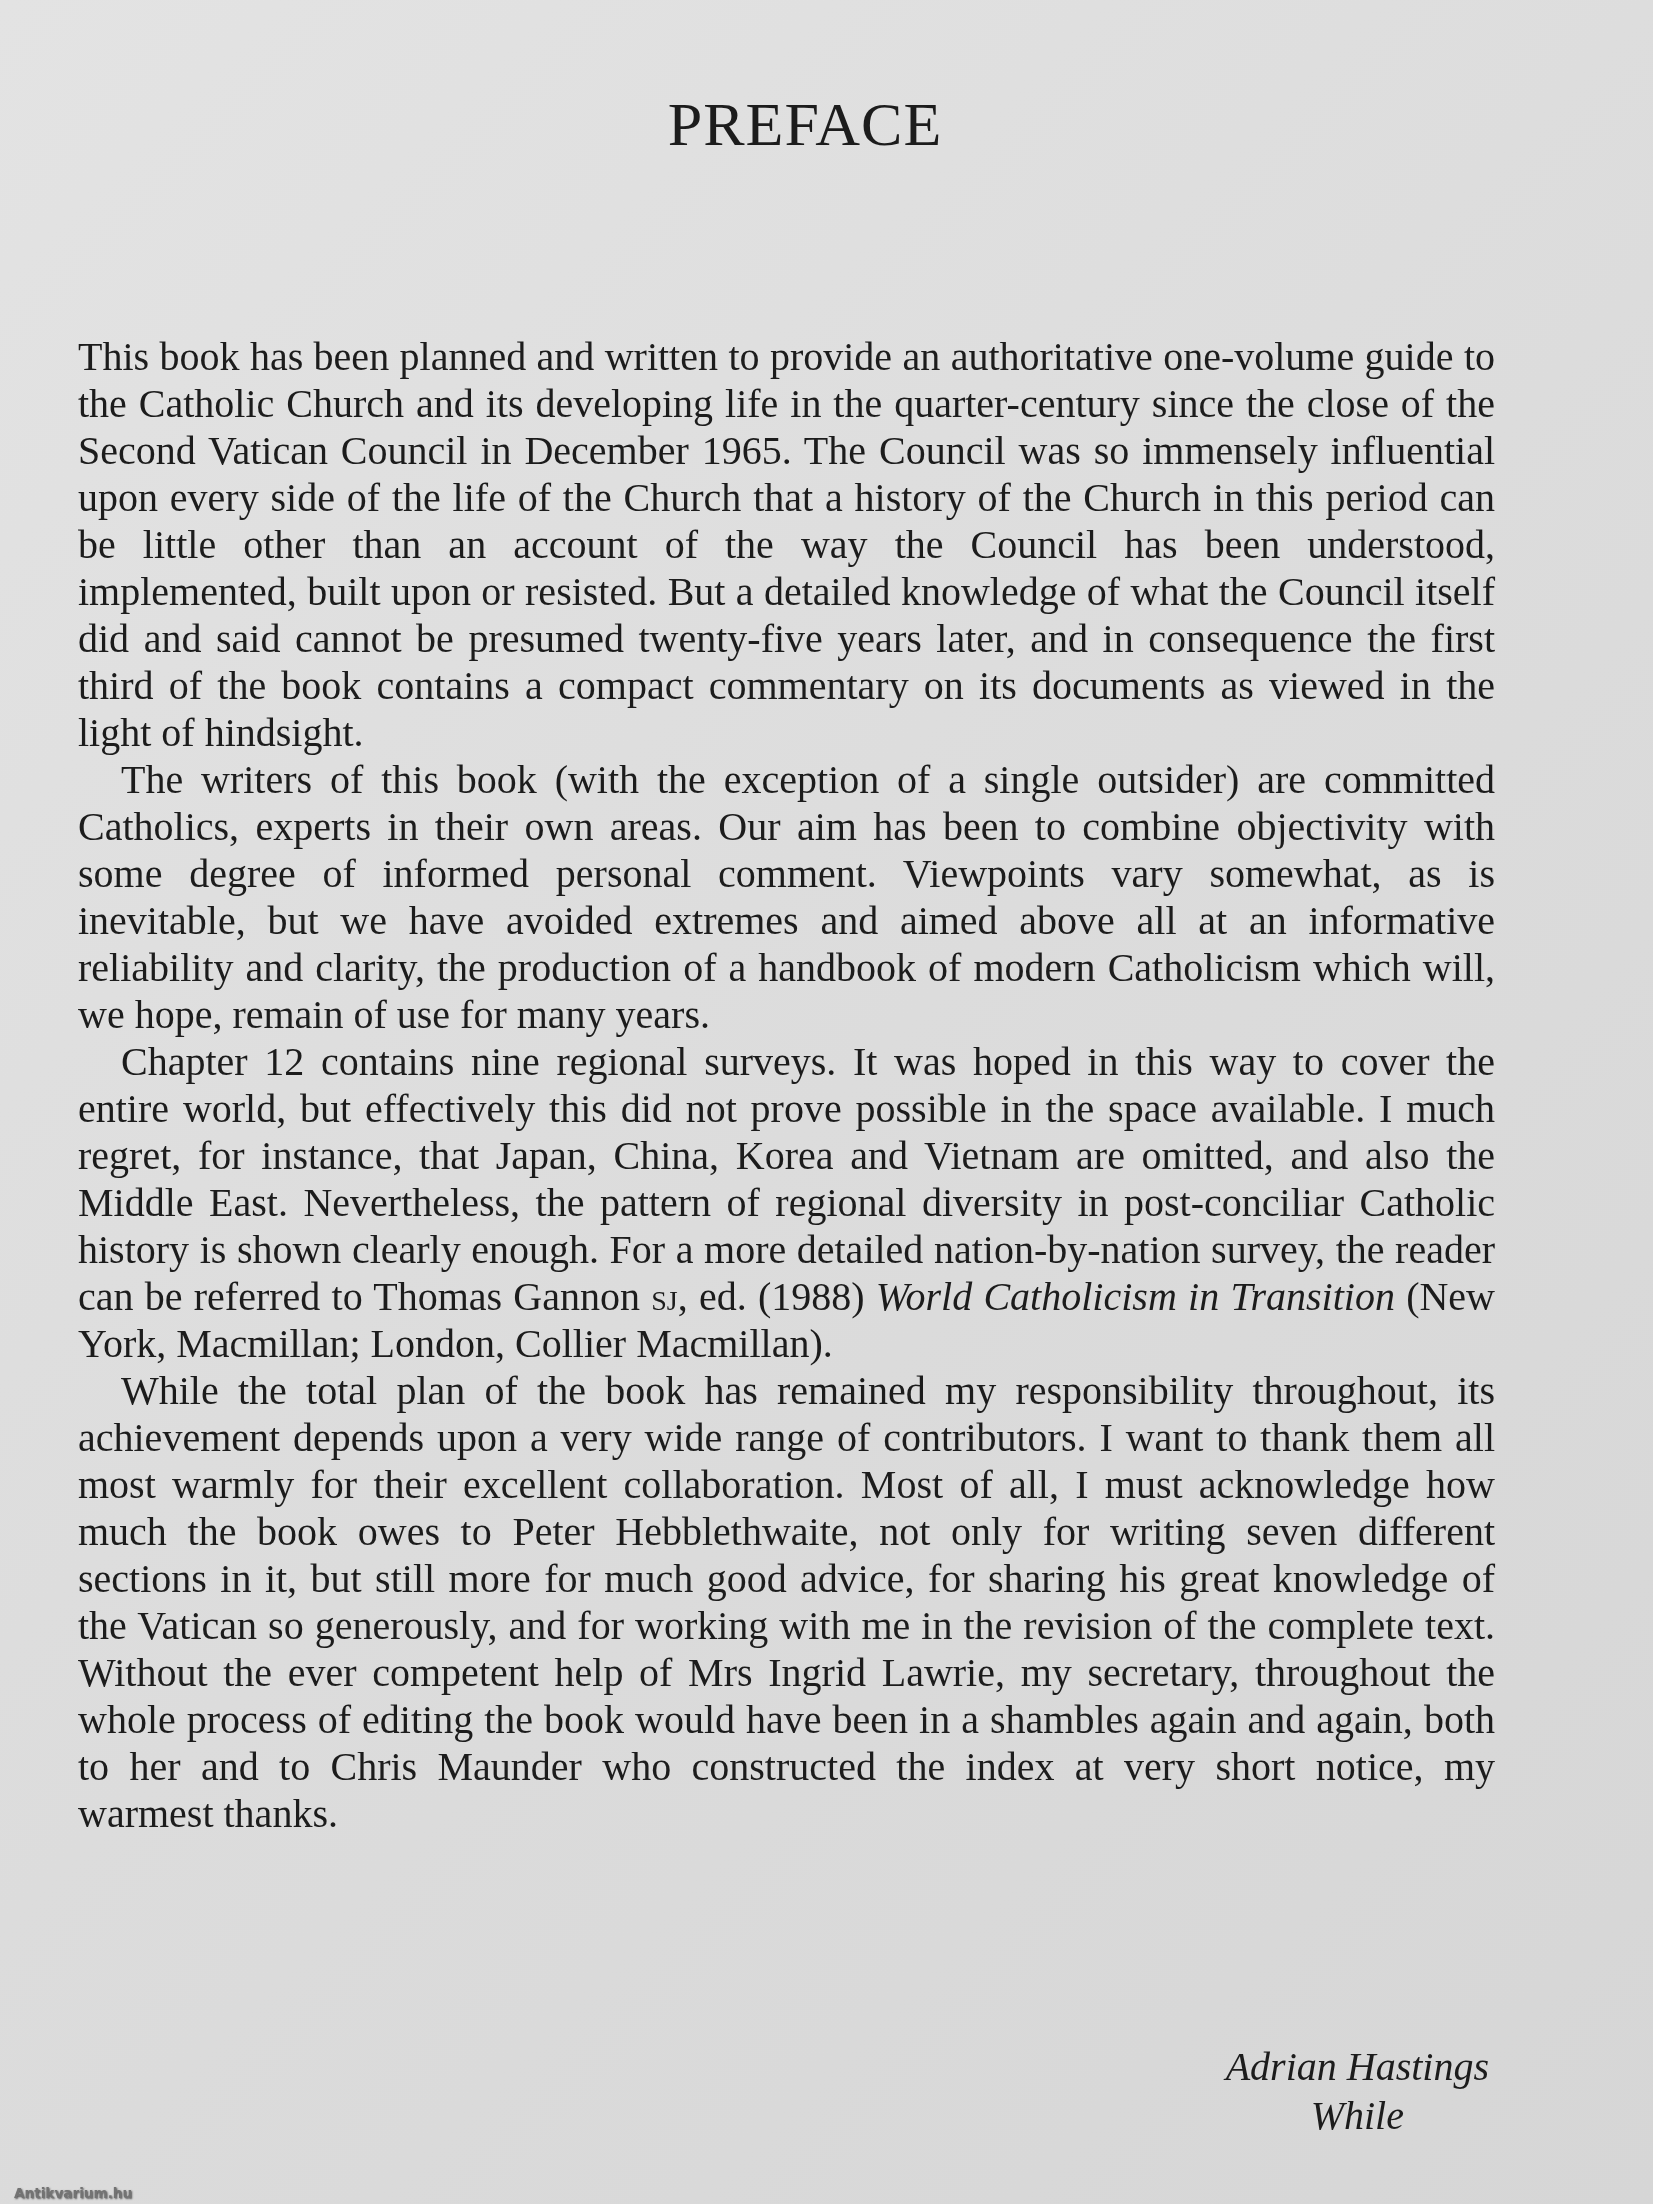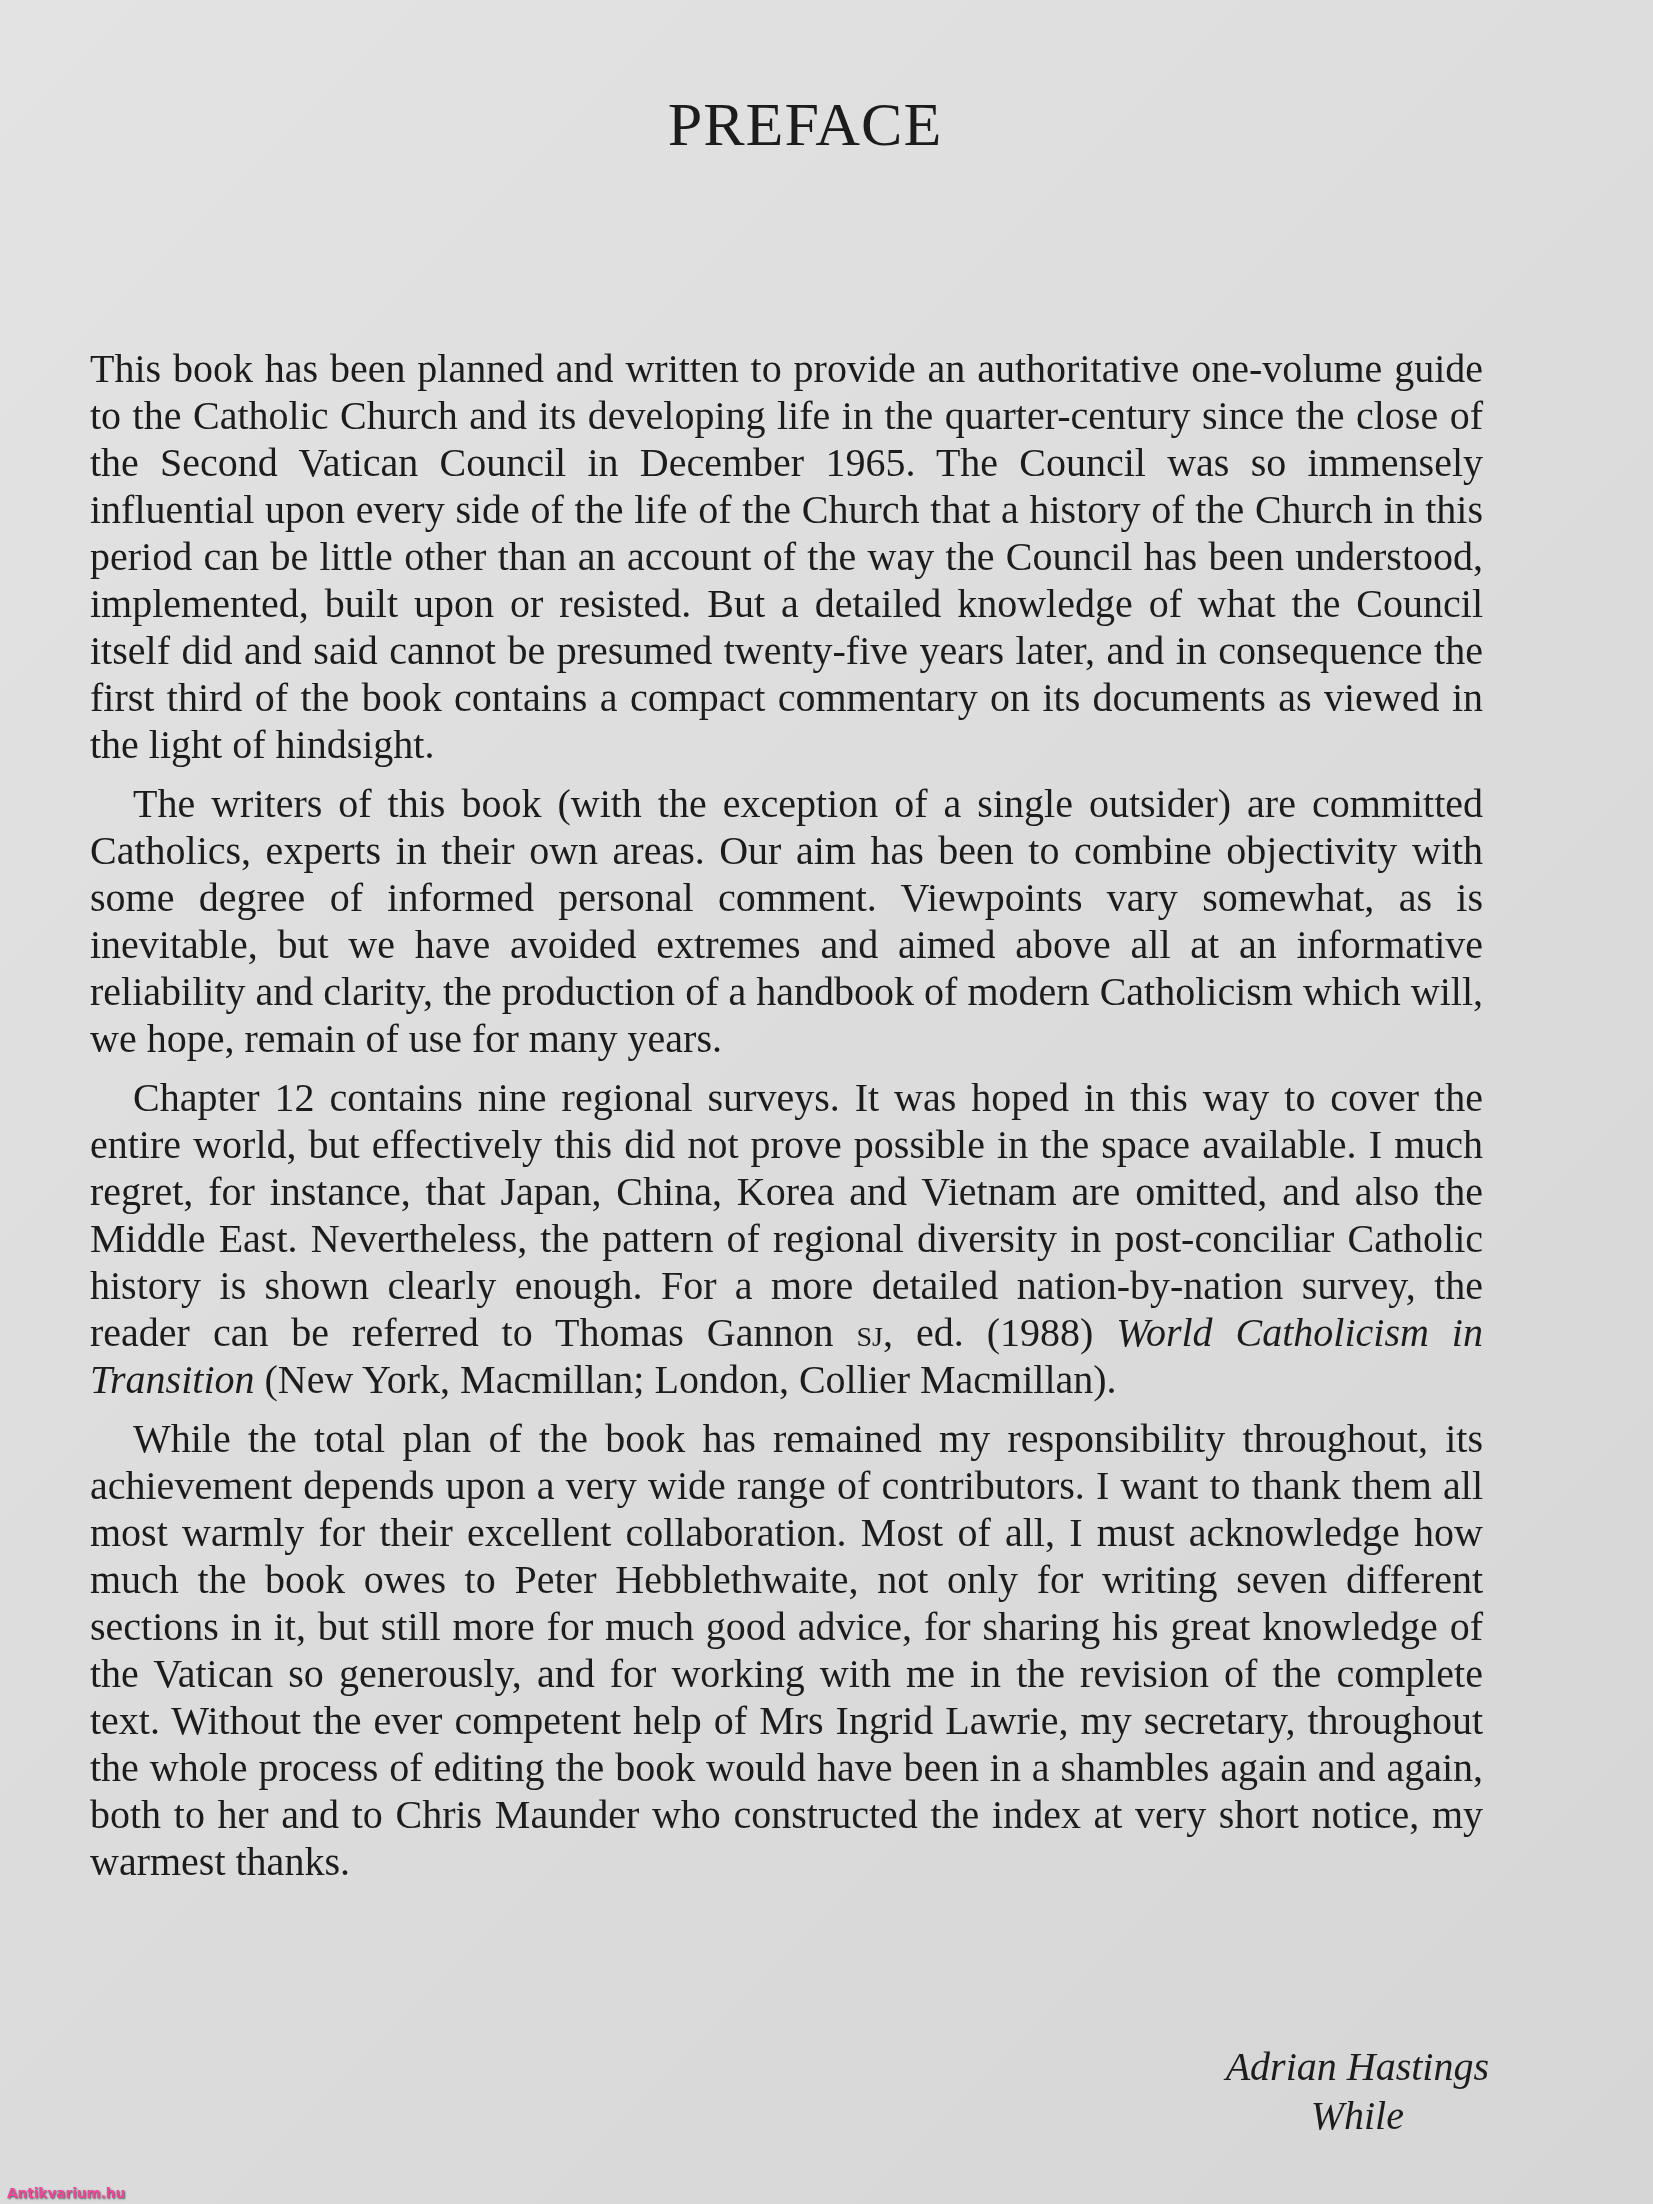--- a/index.html
+++ b/index.html
@@ -14,32 +14,32 @@
   .title {
     position: absolute; top: 47px; left: 17px; width: 1576px;
     text-align: center;
     font-size: 62px; letter-spacing: 1px; font-weight: normal;
   }
   .body-text {
     position: absolute; top: 333px; left: 78px; width: 1417px;
     font-size: 40px; line-height: 47px;
     text-align: justify;
   }
-  .body-text p { margin: 12px; text-indent: 0; }
+  .body-text p { margin: 0; text-indent: 0; }
   .body-text p + p { text-indent: 43px; }
   .smallcaps { font-variant: small-caps; text-transform: lowercase; }
   .signature {
     position: absolute; top: 2042px; right: 165px;
     text-align: center; font-style: italic;
     font-size: 40px; line-height: 49px;
   }
   .watermark {
-    position: absolute; left: 7px; bottom: 3.9px;
+    position: absolute; left: 14px; bottom: 3.9px;
     font-family: "DejaVu Sans", sans-serif; font-weight: bold;
-    font-size: 13.6px; color: #ec4899;
+    font-size: 13.6px; color: #737373;
     text-shadow: 1px 1px 1.9px #555;
   }
 </style>
 </head>
 <body>
 
 <h1 class="title">PREFACE</h1>
 
 <div class="body-text">
   <p>This book has been planned and written to provide an authoritative one-volume guide to the Catholic Church and its developing life in the quarter-century since the close of the Second Vatican Council in December 1965. The Council was so immensely influential upon every side of the life of the Church that a history of the Church in this period can be little other than an account of the way the Council has been understood, implemented, built upon or resisted. But a detailed knowledge of what the Council itself did and said cannot be presumed twenty-five years later, and in consequence the first third of the book contains a compact commentary on its documents as viewed in the light of hindsight.</p>

